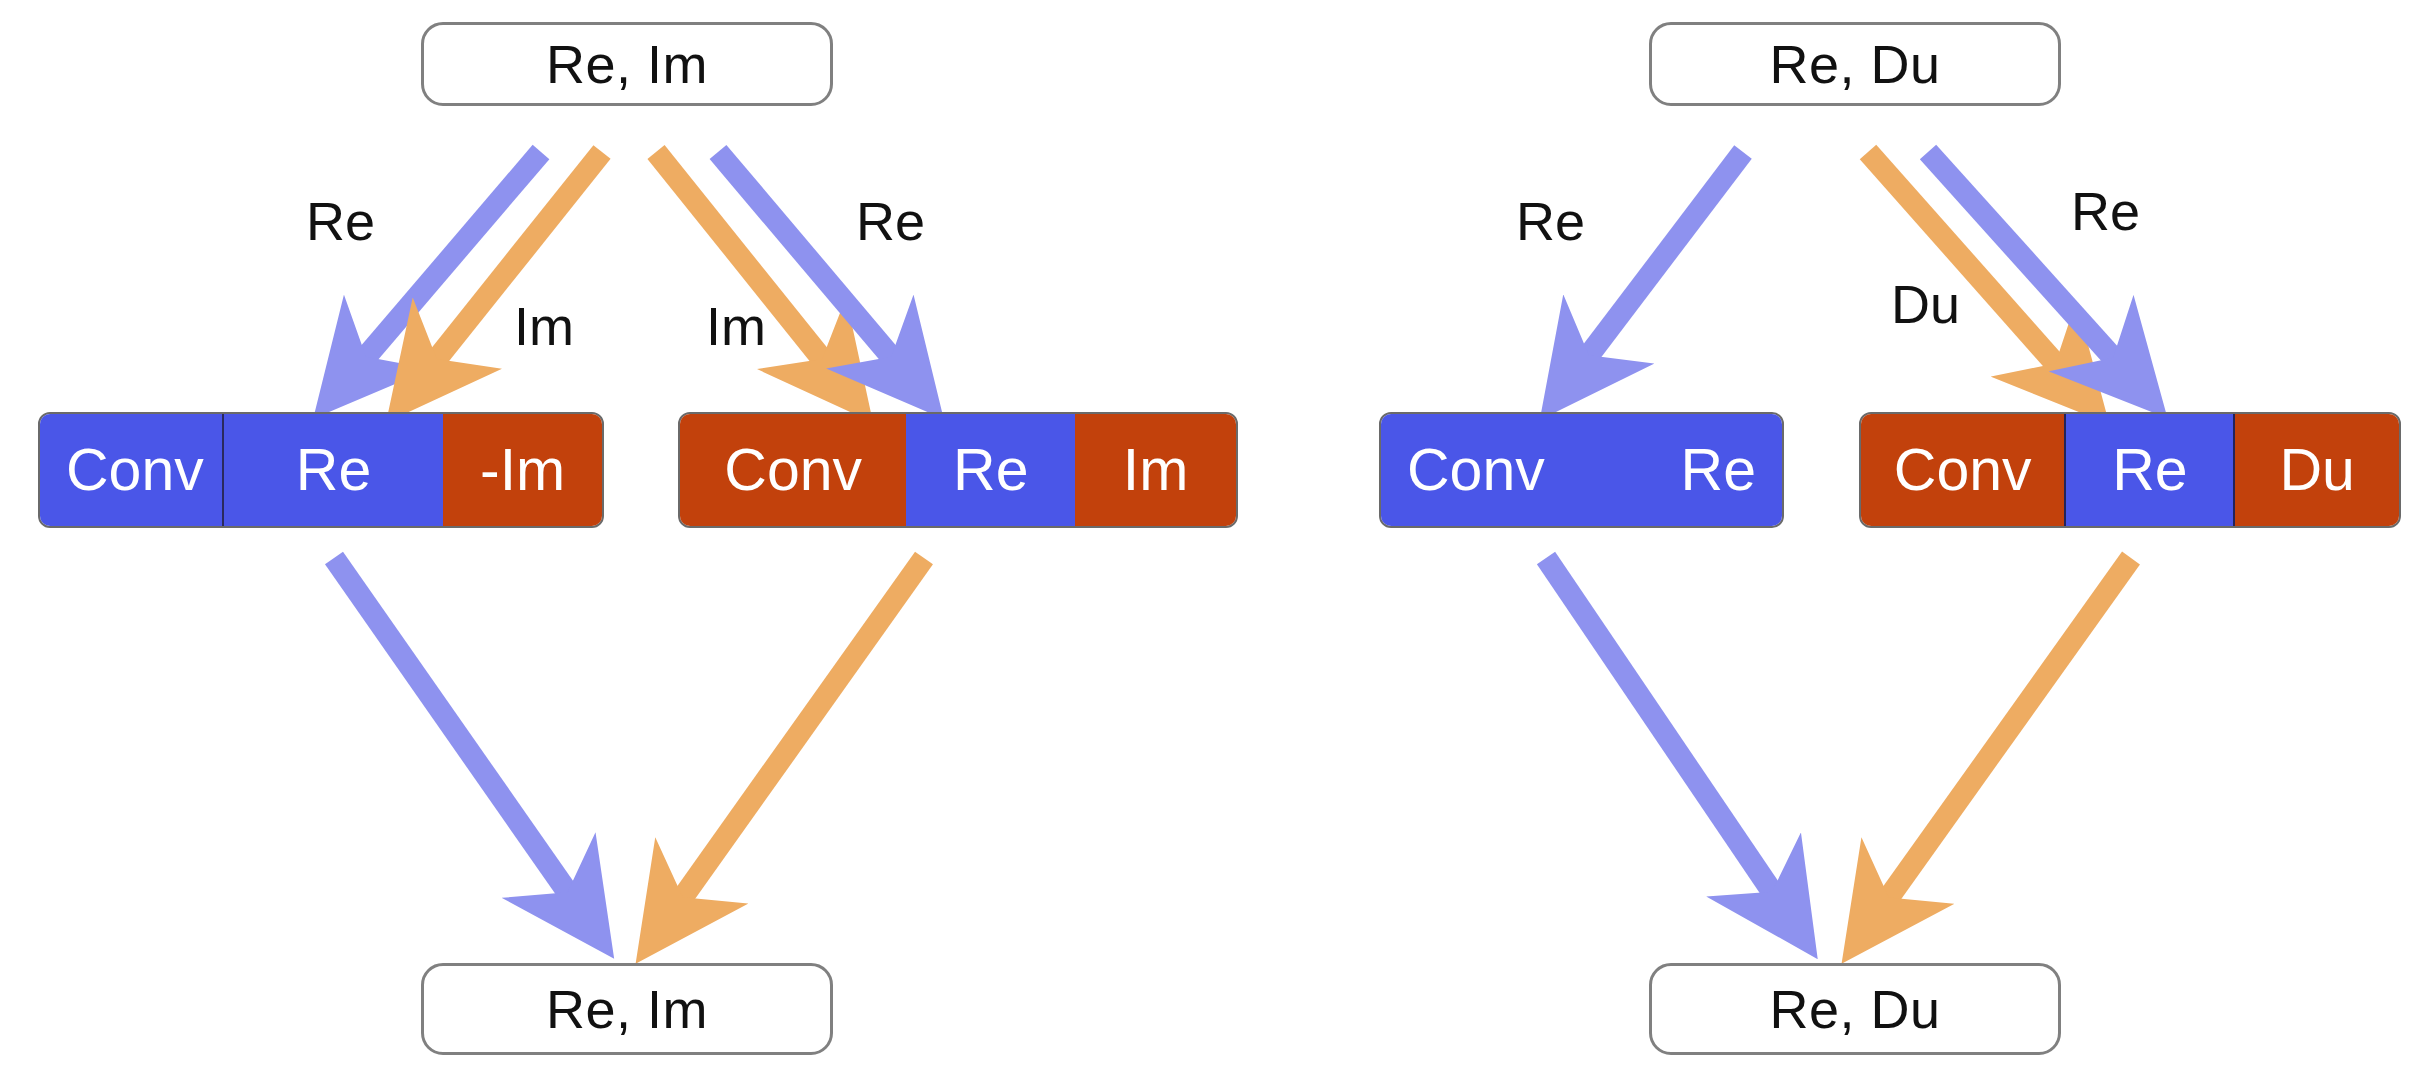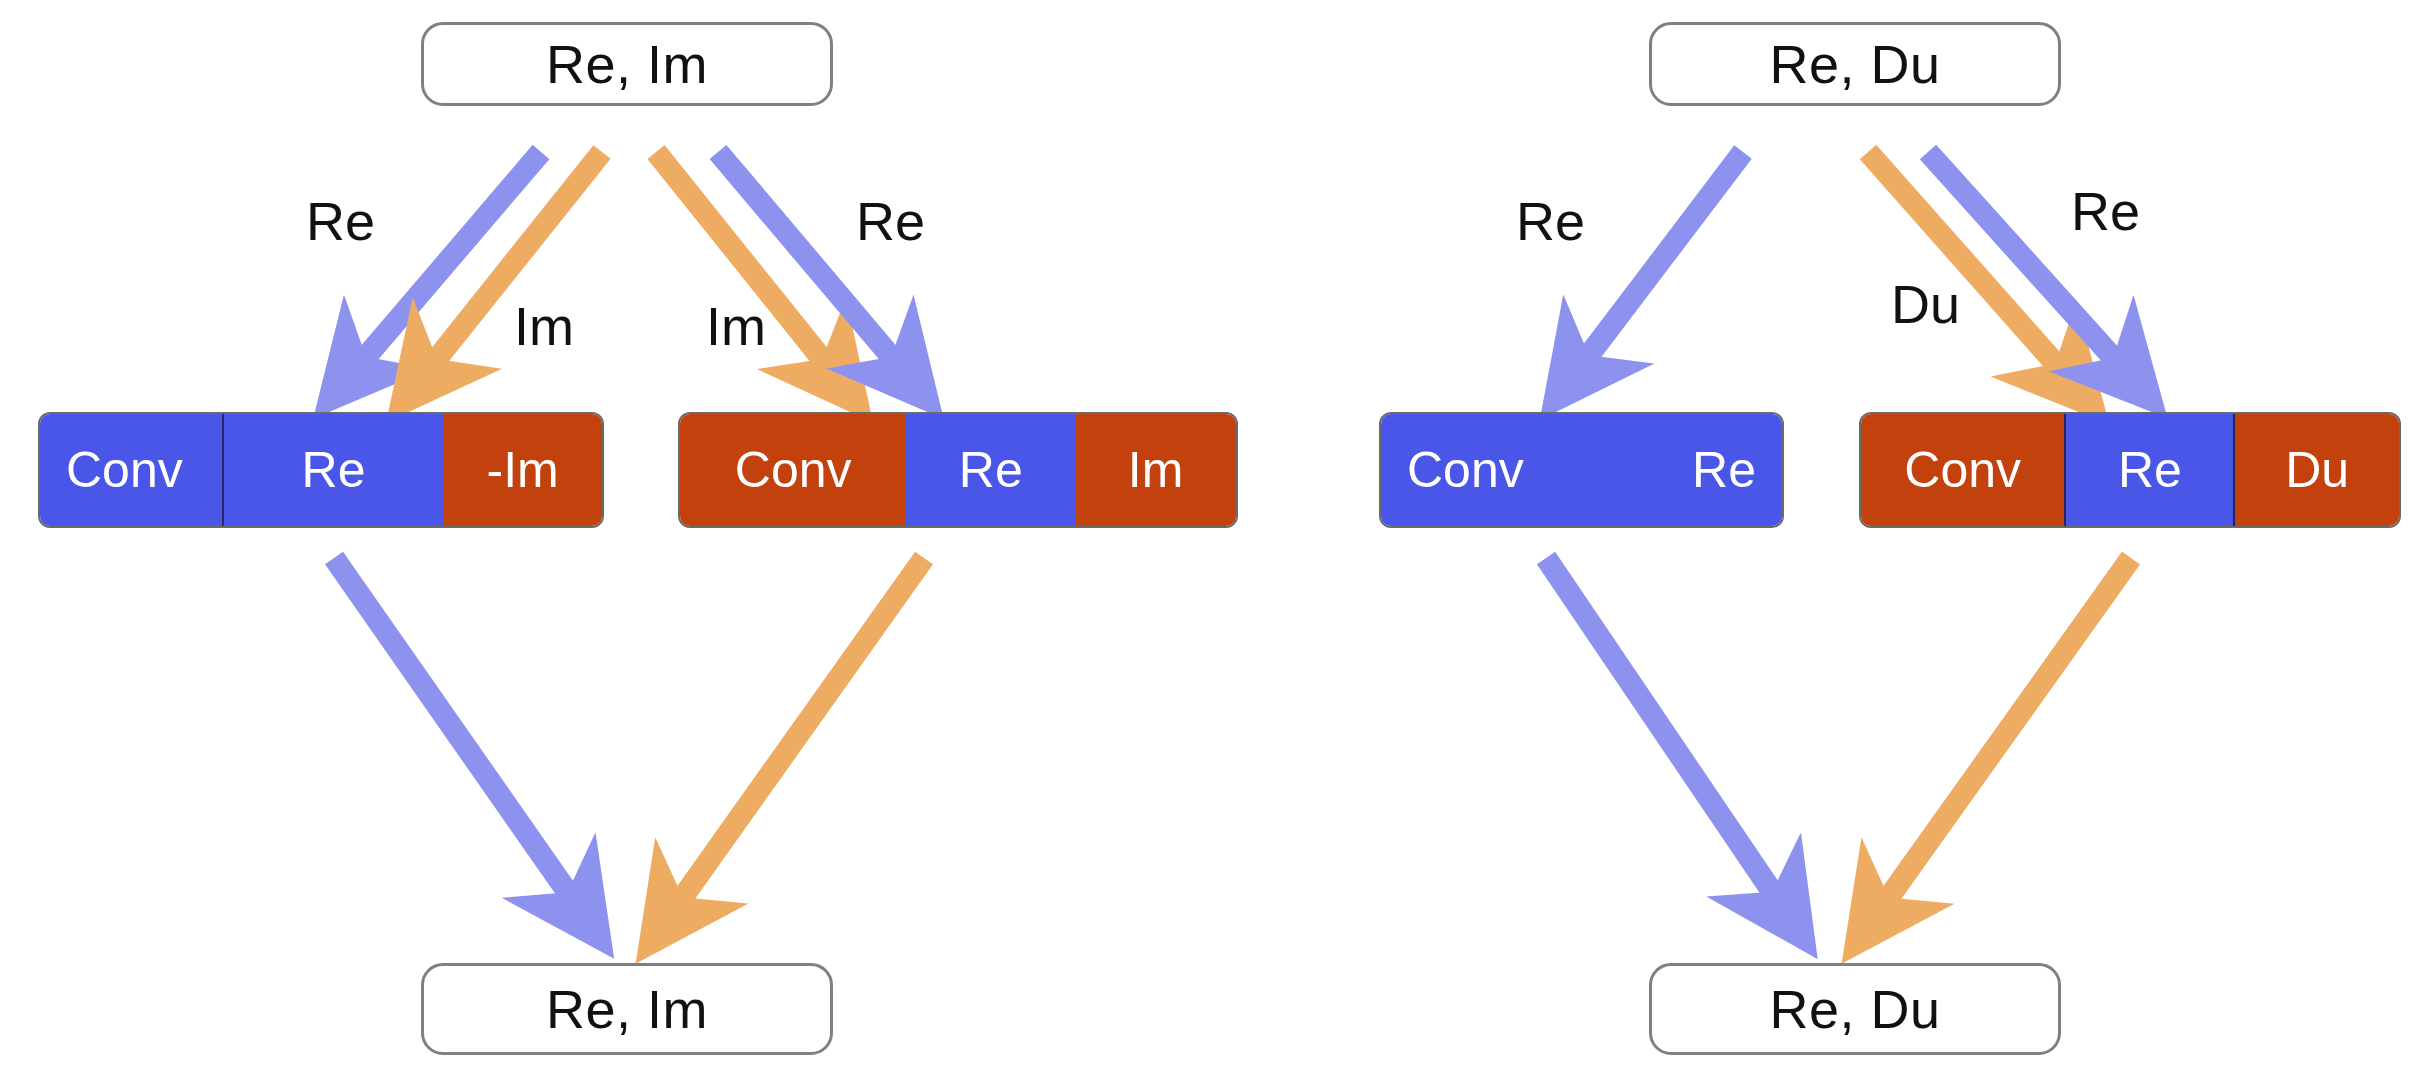--- a/index.html
+++ b/index.html
@@ -29,21 +29,21 @@
     position:absolute;
     box-sizing:border-box;
     display:flex;
     border-radius:12px;
     overflow:hidden;
     border:2px solid #6a6a6a;
   }
   .seg{
     display:flex;align-items:center;
     color:#ffffff;
-    font-size:50px;
+    font-size:59px;
     box-sizing:border-box;
     white-space:nowrap;
     height:100%;
   }
   .seg.center{justify-content:center;}
   .seg.left-pad{justify-content:flex-start;padding-left:26px;}
   .seg.right-pad{justify-content:flex-end;padding-right:26px;}
   .seg.blue{background:#4a56e8;}
   .seg.orange{background:#c2410c;}
   .divider{border-left:2px solid #2a2a5e;}

